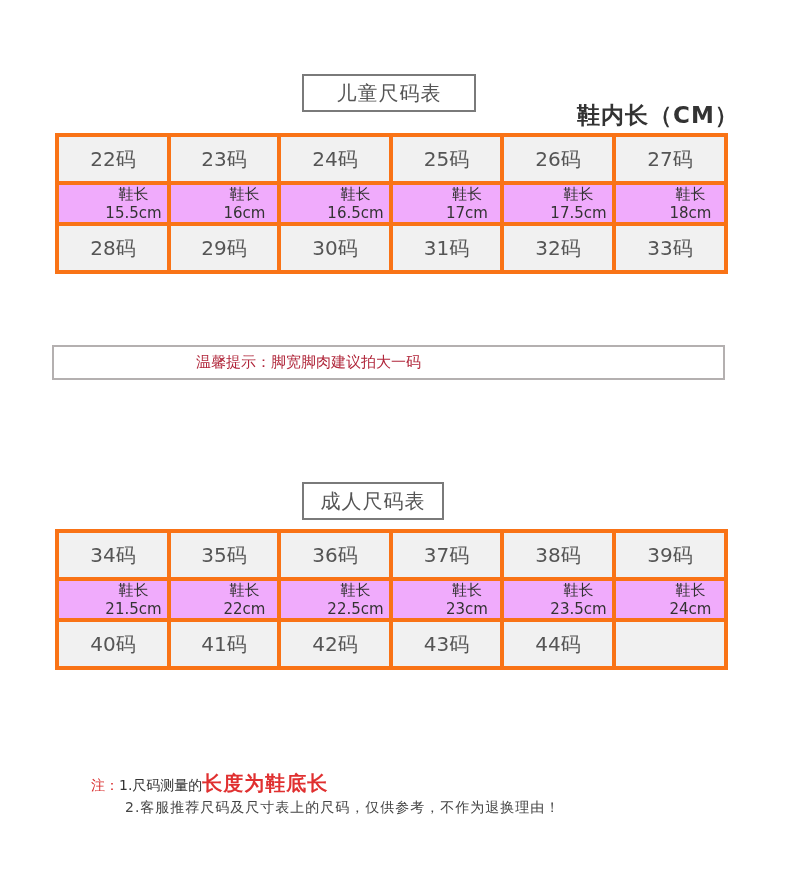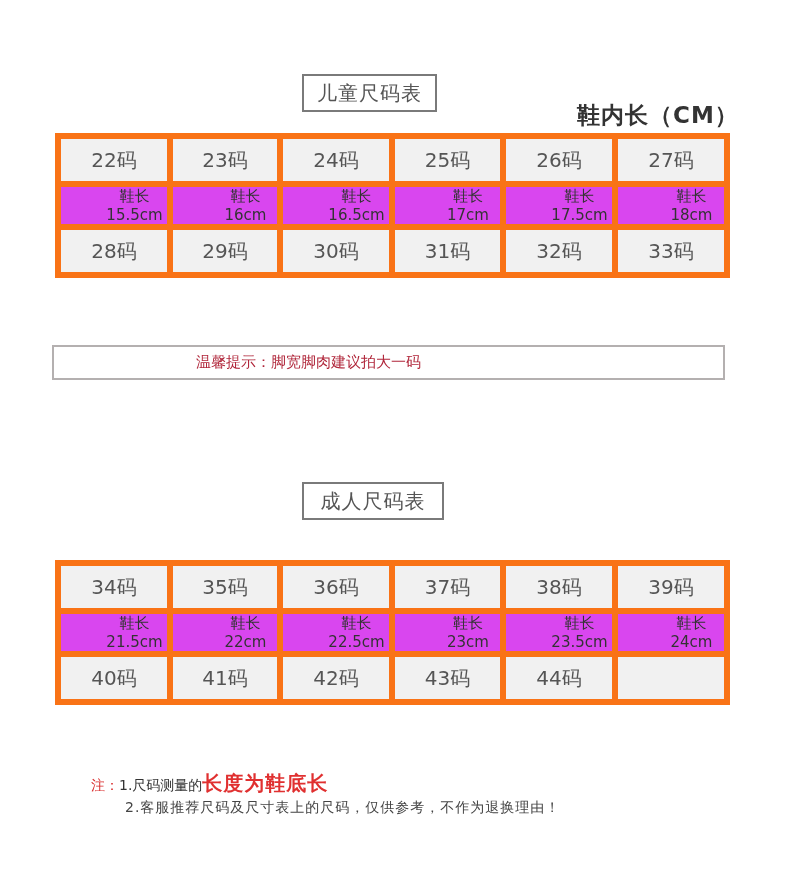--- a/index.html
+++ b/index.html
@@ -3,35 +3,35 @@
 <meta charset="utf-8">
 <style>
   html, body { margin:0; padding:0; background:#ffffff; }
   body { width:790px; height:896px; position:relative; overflow:hidden;
          font-family:"DejaVu Sans","Liberation Sans",sans-serif; color:#444; }
   .title-box { position:absolute; border:2px solid #7a7a7a; background:#fff;
                box-sizing:border-box; display:flex; align-items:center; justify-content:center;
                font-size:20px; color:#555; letter-spacing:1px; }
   .unit-label { position:absolute; font-size:23px; color:#333; letter-spacing:1px;font-weight:bold; }
   table.size { position:absolute; border-collapse:collapse; table-layout:fixed; }
-  table.size td { border:6px solid #f97316; text-align:center; padding:0; box-sizing:border-box; }
+  table.size td { border:4px solid #f97316; text-align:center; padding:0; box-sizing:border-box; }
   table.size td.hd { background:#f1f1f1; font-size:20px; color:#555; height:48px; }
-  table.size td.dv { background:#d946ef; font-size:15px; color:#333; height:39px;padding-left:41px; }
+  table.size td.dv { background:#f0abfc; font-size:15px; color:#333; height:39px;padding-left:41px; }
   .tip-box { position:absolute; left:52px; top:345px; width:673px; height:35px;
              border:2px solid #b4b0b0; box-sizing:border-box; }
   .tip-text { position:absolute; left:196px; top:353px; font-size:15px; color:#b0263a; }
   .note1 { position:absolute; left:91px; top:770px; font-size:14px; color:#333; white-space:nowrap; }
   .note1 .red { color:#d92b2b; }
   .note1 .big { color:#e03030; font-size:20px; font-weight:bold; letter-spacing:1px; }
   .note2 { position:absolute; left:125px; top:799px; font-size:14px; color:#444; white-space:nowrap; letter-spacing:1px; }
 </style>
 </head>
 <body>
 
-<div class="title-box" style="left:302px; top:74px; width:135px; height:38px;">儿童尺码表</div>
+<div class="title-box" style="left:302px; top:74px; width:174px; height:38px;">儿童尺码表</div>
 
 <div class="unit-label" style="left:577px; top:100px;">鞋内长（CM）</div>
 
 <table class="size" style="left:55px; top:133px; width:669px;">
   <colgroup>
       <col style="width:112px">
       <col style="width:110px">
       <col style="width:112px">
       <col style="width:111px">
       <col style="width:112px">
@@ -63,21 +63,21 @@
     <td class="hd">33码</td>
   </tr>
 </tbody>
   </table>
 
 <div class="tip-box"></div>
 <div class="tip-text">温馨提示：脚宽脚肉建议拍大一码</div>
 
 <div class="title-box" style="left:302px; top:482px; width:142px; height:38px;">成人尺码表</div>
 
-<table class="size" style="left:55px; top:560px; width:669px;">
+<table class="size" style="left:55px; top:529px; width:669px;">
   <colgroup>
       <col style="width:112px">
       <col style="width:110px">
       <col style="width:112px">
       <col style="width:111px">
       <col style="width:112px">
       <col style="width:112px">
     </colgroup>
   <tbody>
       <tr>

